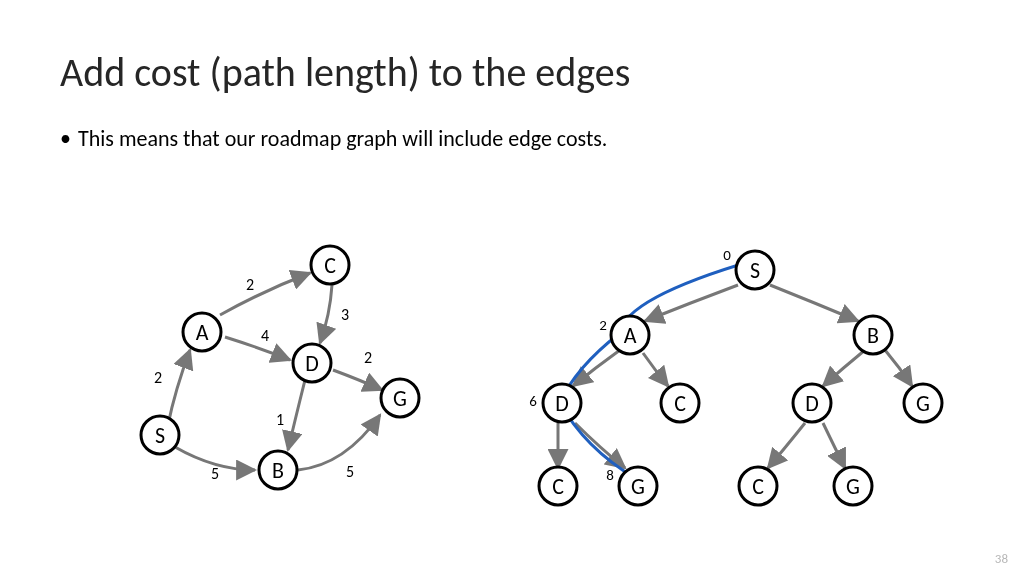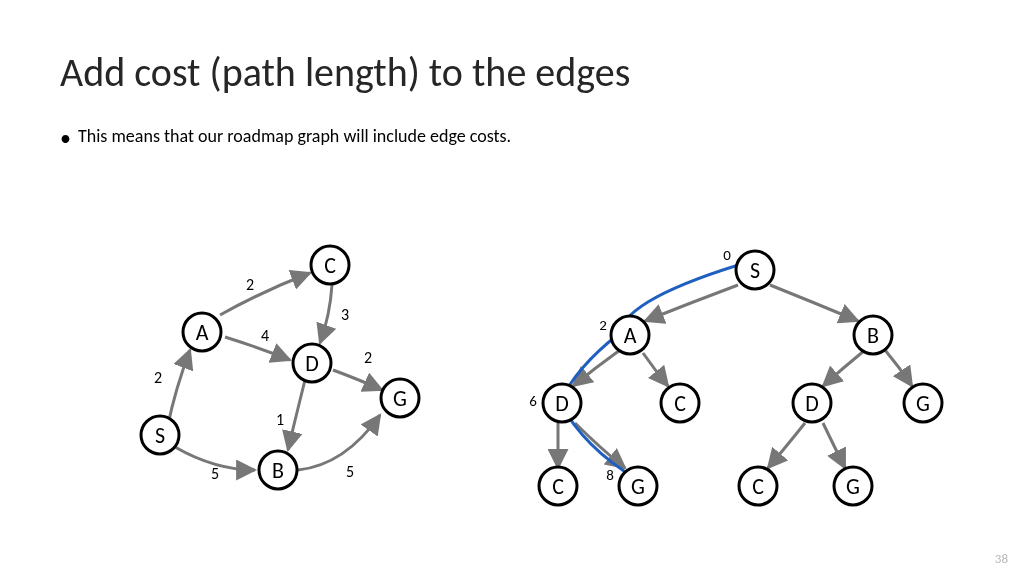--- a/index.html
+++ b/index.html
@@ -24,21 +24,21 @@
     font-weight: 400;
     margin: 0 0 28px 0;
     color: #262626;
   }
   .bullets {
     list-style: none;
     padding: 0;
     margin: 0;
   }
   .bullets li {
-    font-size: 18px;
+    font-size: 22px;
     line-height: 1.3;
     margin-bottom: 8px;
     padding-left: 18px;
     position: relative;
     color: #000;
   }
   .bullets li::before {
     content: "•";
     position: absolute;
     left: 0;

